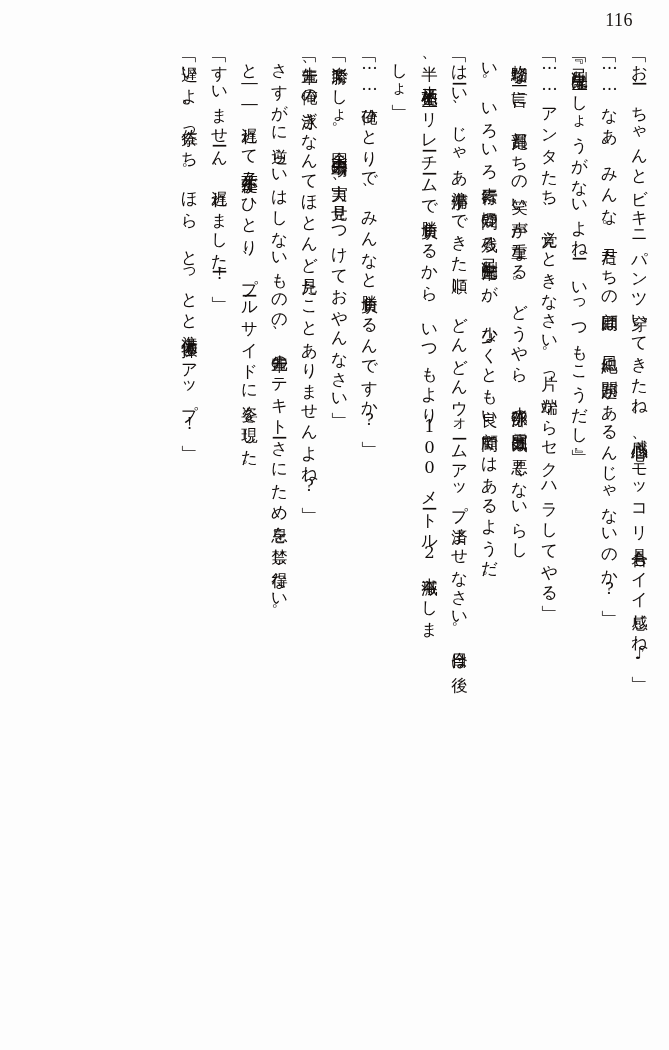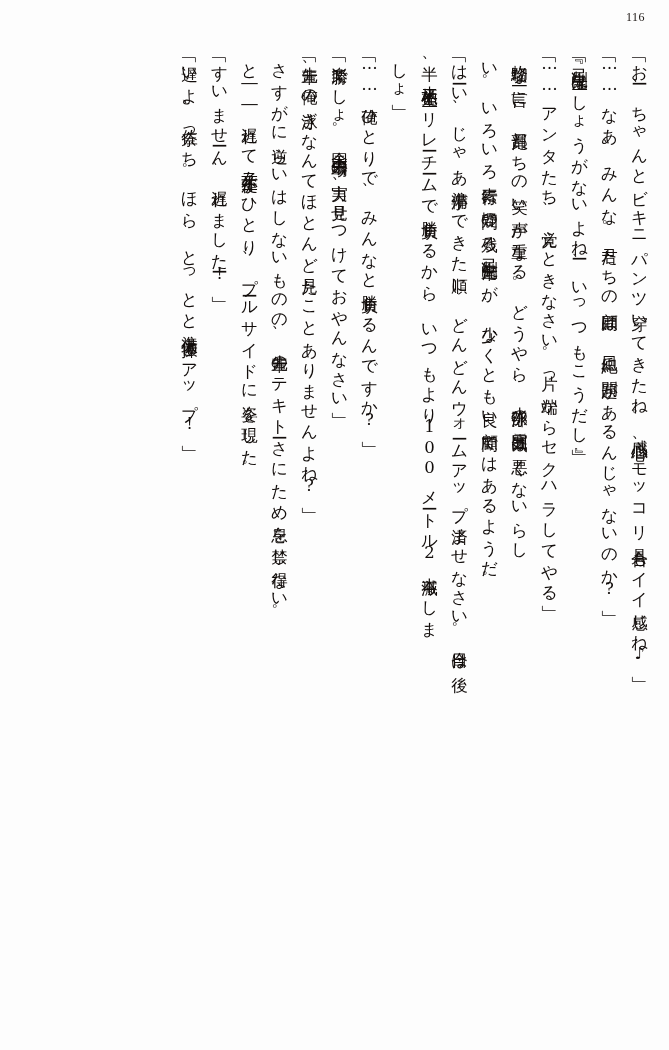--- a/index.html
+++ b/index.html
@@ -18,22 +18,22 @@
 
   .page {
     position: absolute;
     inset: 0;
     background: #fdfdfd;
   }
 
   .page-number {
     position: absolute;
     top: 10px;
-    right: 24px;
-    font-size: 12px;
+    right: 36px;
+    font-size: 18px;
     letter-spacing: 0.5px;
     color: #1a1512;
     font-family: "Liberation Serif", "DejaVu Serif", serif;
   }
 
   
   .body-text {
     position: absolute;
     top: 52px;
     right: 22px;

